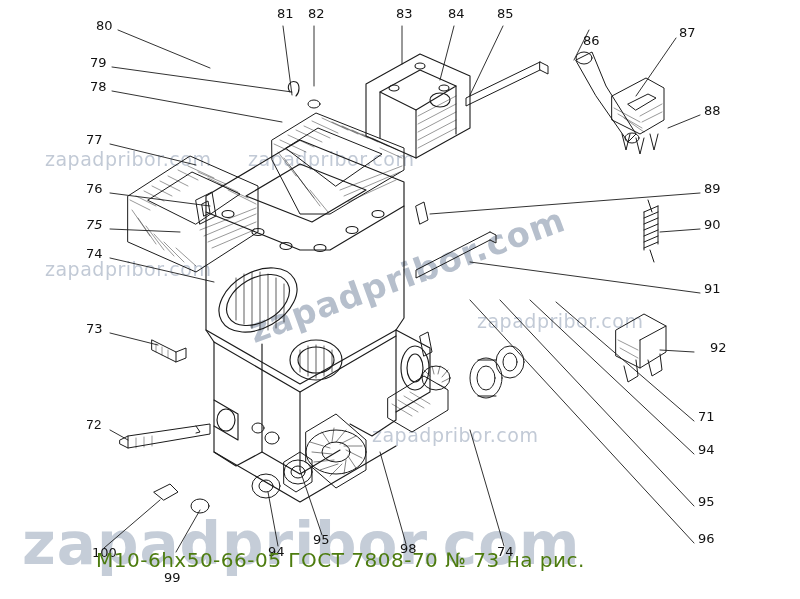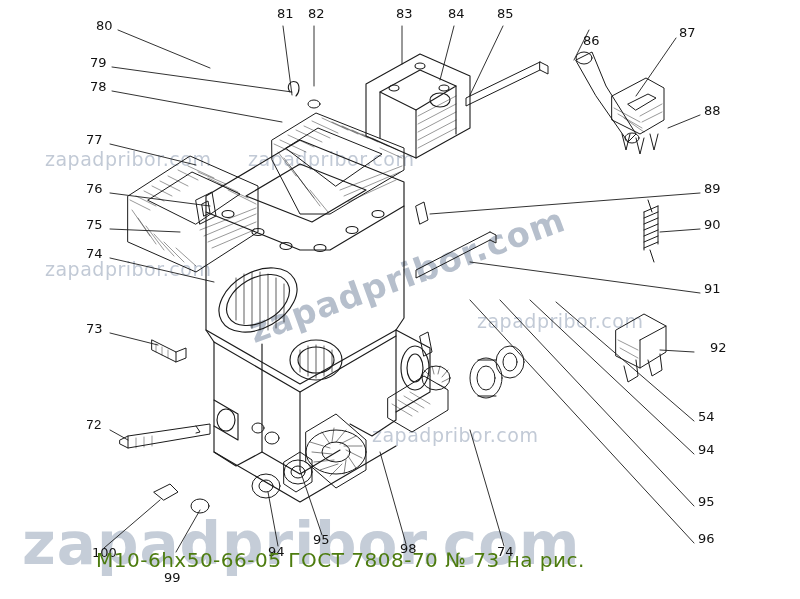--- a/index.html
+++ b/index.html
@@ -444,39 +444,39 @@
     </g>
   </svg>
 
   <div class="layer">
 
     <div class="callout" style="left:96px;  top:18px;">80</div>
     <div class="callout" style="left:90px;  top:55px;">79</div>
     <div class="callout" style="left:90px;  top:79px;">78</div>
     <div class="callout" style="left:86px;  top:132px;">77</div>
     <div class="callout" style="left:86px;  top:181px;">76</div>
-    <div class="callout" style="left:86px;  top:217px;">75</div>
+    <div class="callout" style="left:86px;  top:217px;font-style:italic;">75</div>
     <div class="callout" style="left:86px;  top:246px;">74</div>
     <div class="callout" style="left:86px;  top:321px;">73</div>
     <div class="callout" style="left:86px;  top:418px;font-family:Liberation Mono, monospace;">72</div>
 
     <div class="callout" style="left:277px; top:6px;">81</div>
     <div class="callout" style="left:308px; top:6px;">82</div>
     <div class="callout" style="left:396px; top:6px;">83</div>
     <div class="callout" style="left:448px; top:6px;">84</div>
     <div class="callout" style="left:497px; top:6px;">85</div>
     <div class="callout" style="left:583px; top:9px;margin-top:24px;">86</div>
 
     <div class="callout" style="left:679px; top:25px;">87</div>
     <div class="callout" style="left:704px; top:103px;">88</div>
     <div class="callout" style="left:704px; top:181px;">89</div>
     <div class="callout" style="left:704px; top:217px;">90</div>
     <div class="callout" style="left:704px; top:281px;">91</div>
     <div class="callout" style="left:698px; top:340px;margin-left:12px;">92</div>
-    <div class="callout" style="left:698px; top:409px;">54</div>
+    <div class="callout" style="left:698px; top:409px;">71</div>
     <div class="callout" style="left:698px; top:442px;">94</div>
     <div class="callout" style="left:698px; top:494px;">95</div>
     <div class="callout" style="left:698px; top:531px;">96</div>
 
     <div class="callout" style="left:92px;  top:545px;">100</div>
     <div class="callout" style="left:164px; top:551px;margin-top:19px;">99</div>
     <div class="callout" style="left:400px; top:541px;">98</div>
     <div class="callout" style="left:497px; top:544px;">74</div>
     <div class="callout" style="left:313px; top:532px;">95</div>
     <div class="callout" style="left:268px; top:544px;">94</div>

